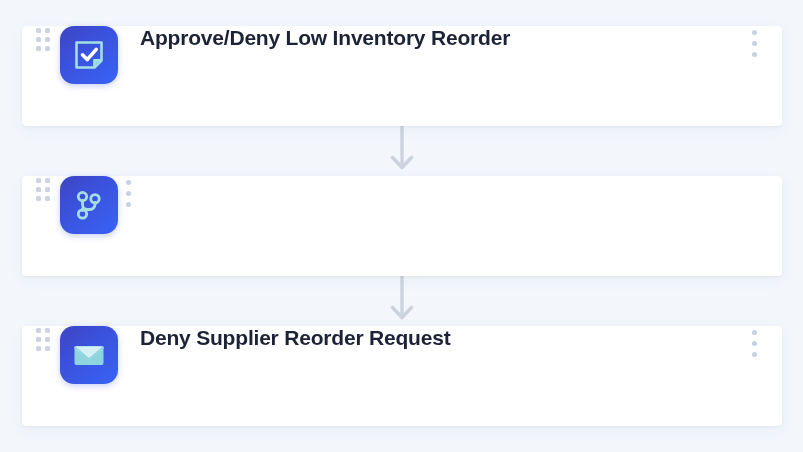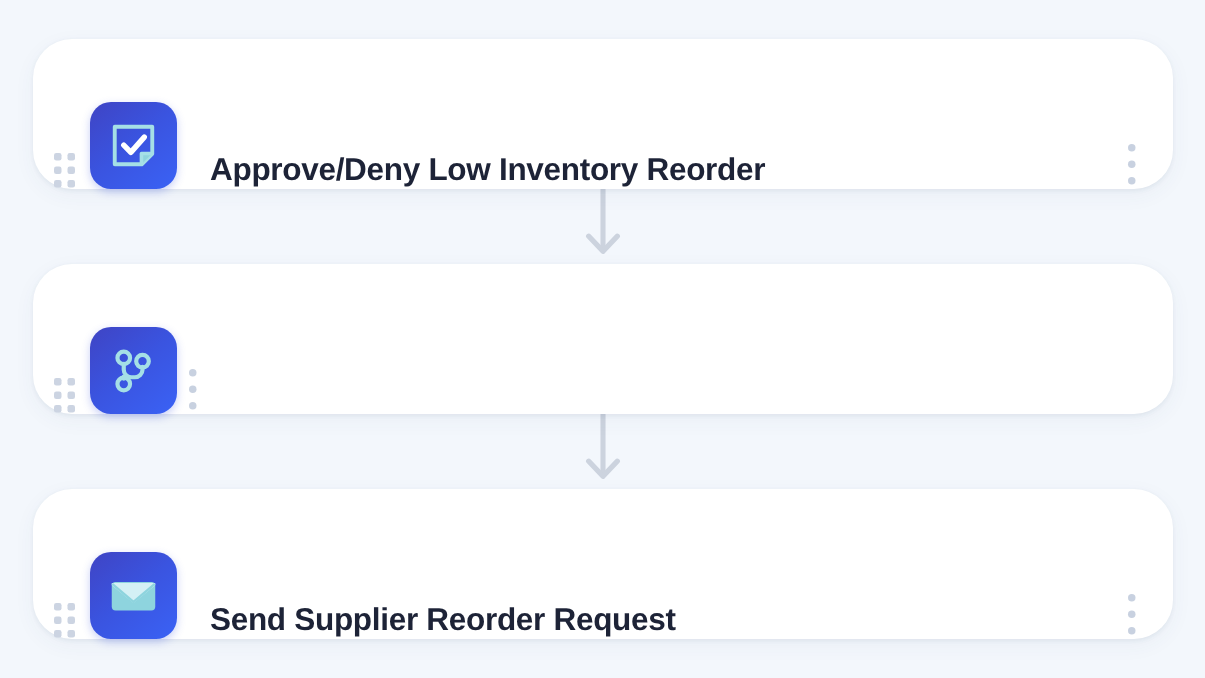--- a/index.html
+++ b/index.html
@@ -22,26 +22,26 @@
     padding: 26px 21px 26px 22px;
     display: flex;
     flex-direction: column;
     align-items: stretch;
   }
 
   
   .step-card {
     position: relative;
     background: #ffffff;
-    border-radius: 26px;
+    border-radius: 4px;
     height: 100px;
     box-shadow: 0 1px 3px rgba(60, 80, 120, 0.07),
                 0 4px 14px rgba(60, 80, 120, 0.05);
     display: flex;
-    align-items: flex-end;
+    align-items: flex-start;
     flex: 0 0 auto;
     box-sizing: border-box;
     padding-left: 12px;
     padding-right: 18px;
   }
 
   
   .drag-handle {
     width: 18px;
     height: 26px;
@@ -217,21 +217,21 @@
     <div class="icon-tile">
       <span>
         <svg width="36" height="36" viewBox="0 0 36 36" fill="none">
           <rect x="3.5" y="9" width="29" height="19" rx="2.6" fill="#8ed4de"></rect>
           <path d="M3.5 11.2 L18 23 L32.5 11.2 L32.5 9.6 L3.5 9.6 Z" fill="#d4f0f5"></path>
           <path d="M3.8 10.2 L18 22.2 L32.2 10.2" stroke="#8ed4de" stroke-width="1.6" fill="none" stroke-linejoin="round"></path>
         </svg>
       </span>
     </div>
 
-    <div class="step-title">Send Supplier Reorder Request</div>
+    <div class="step-title">Deny Supplier Reorder Request</div>
 
     <div class="kebab-menu">
       <i></i>
       <i></i>
       <i></i>
     </div>
   </div>
 
 </div>
 

